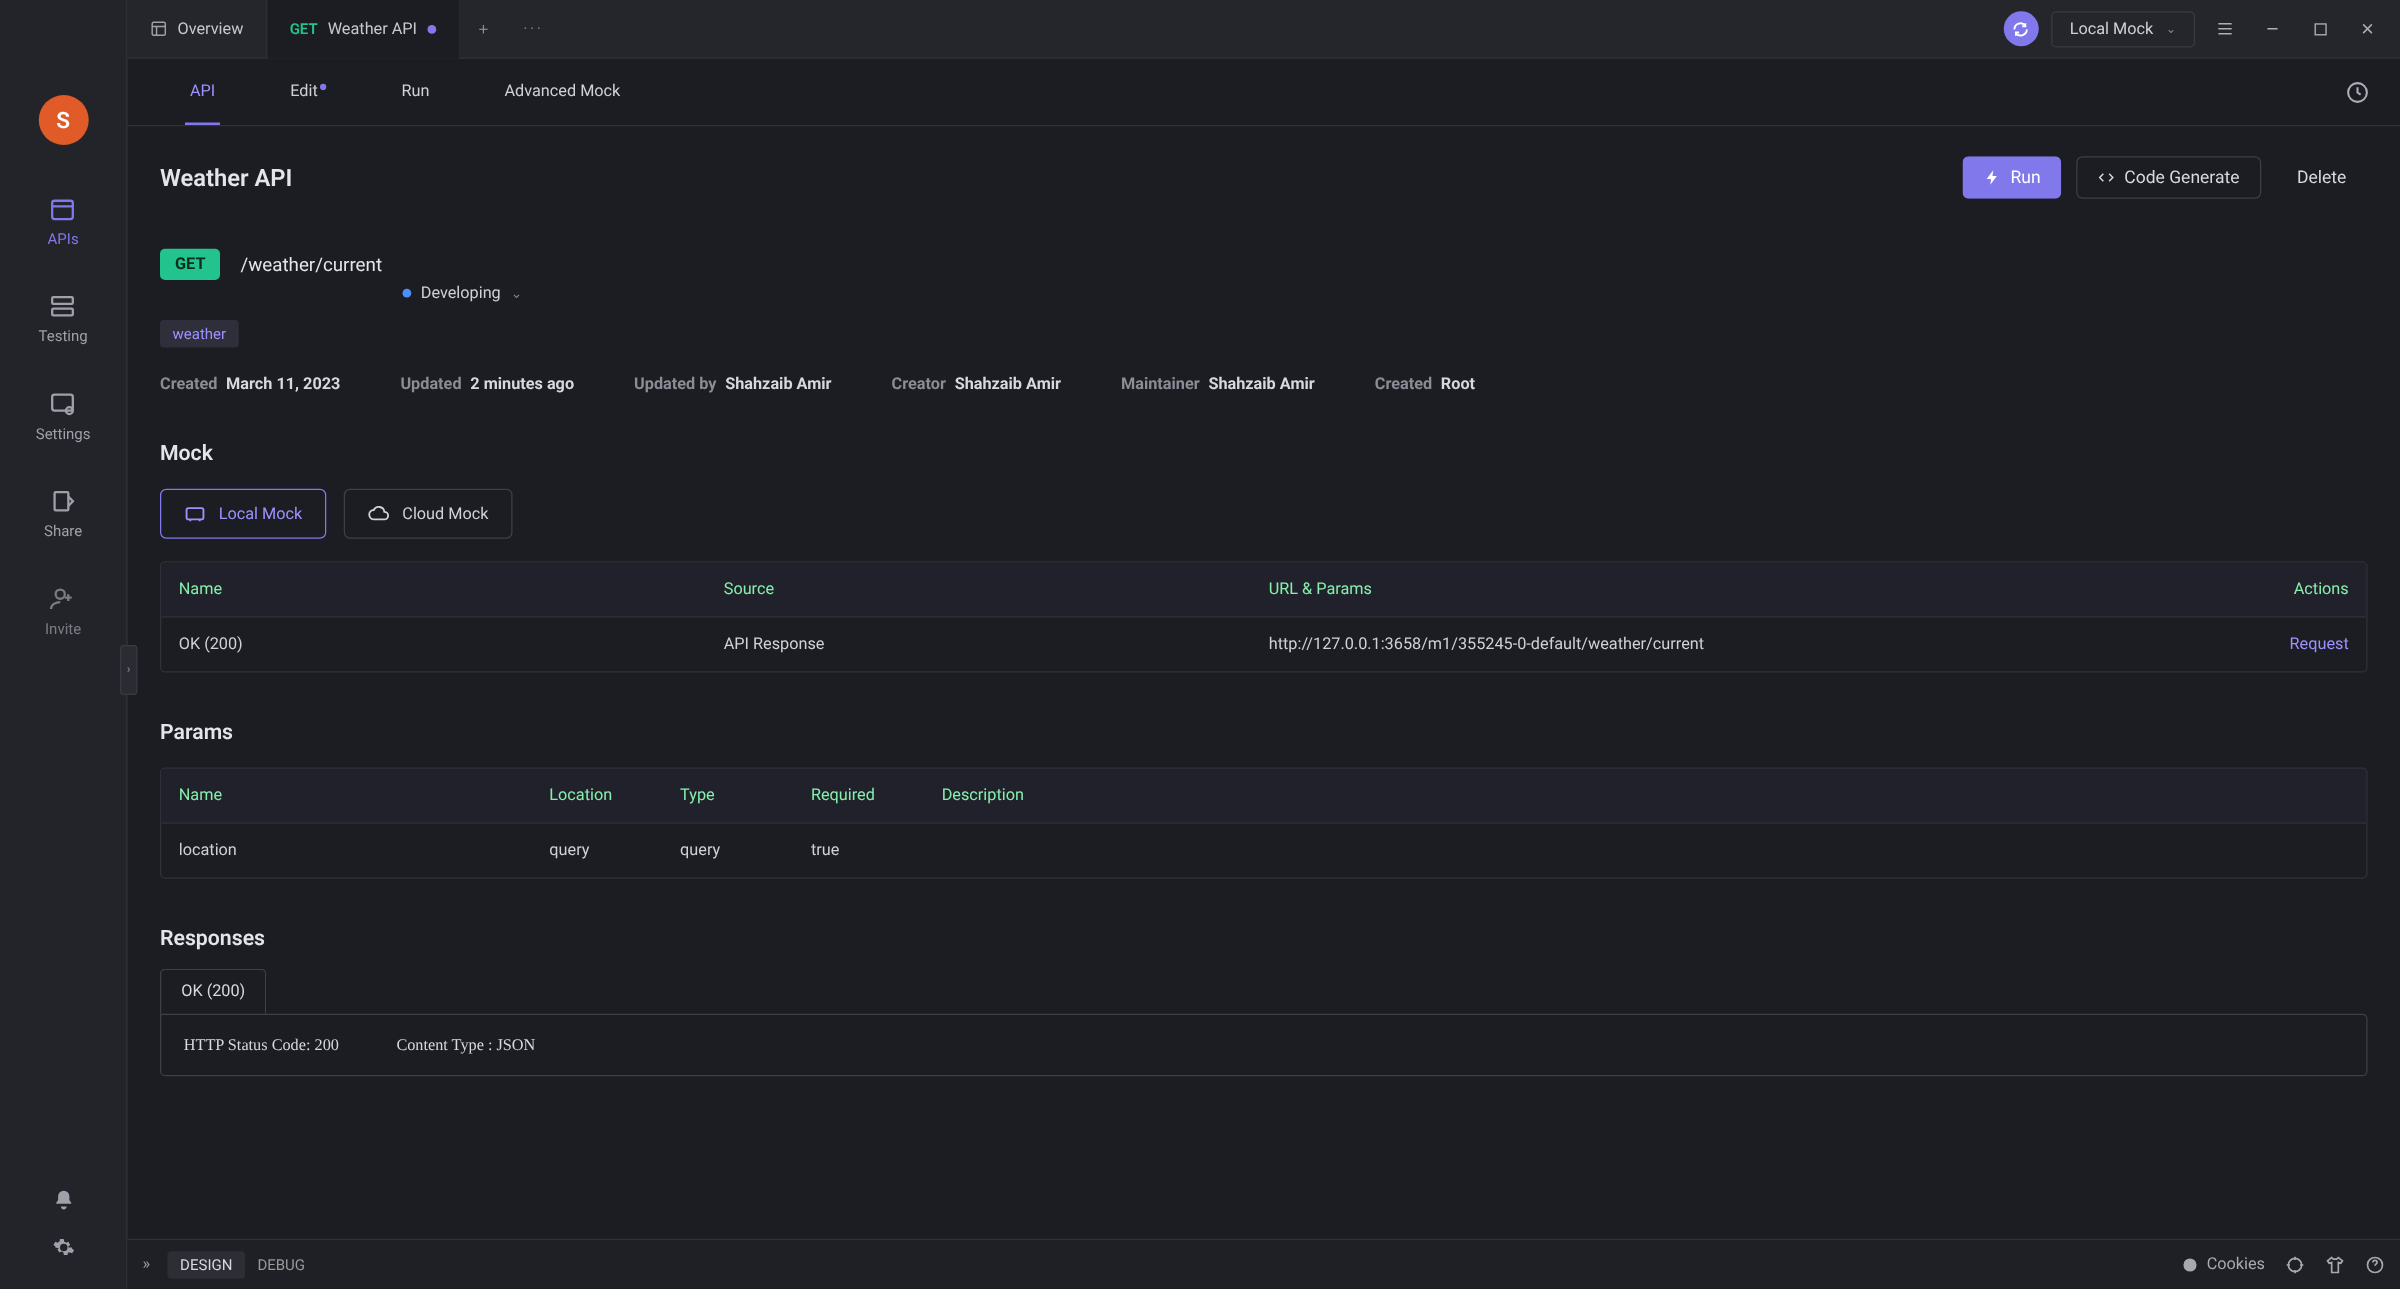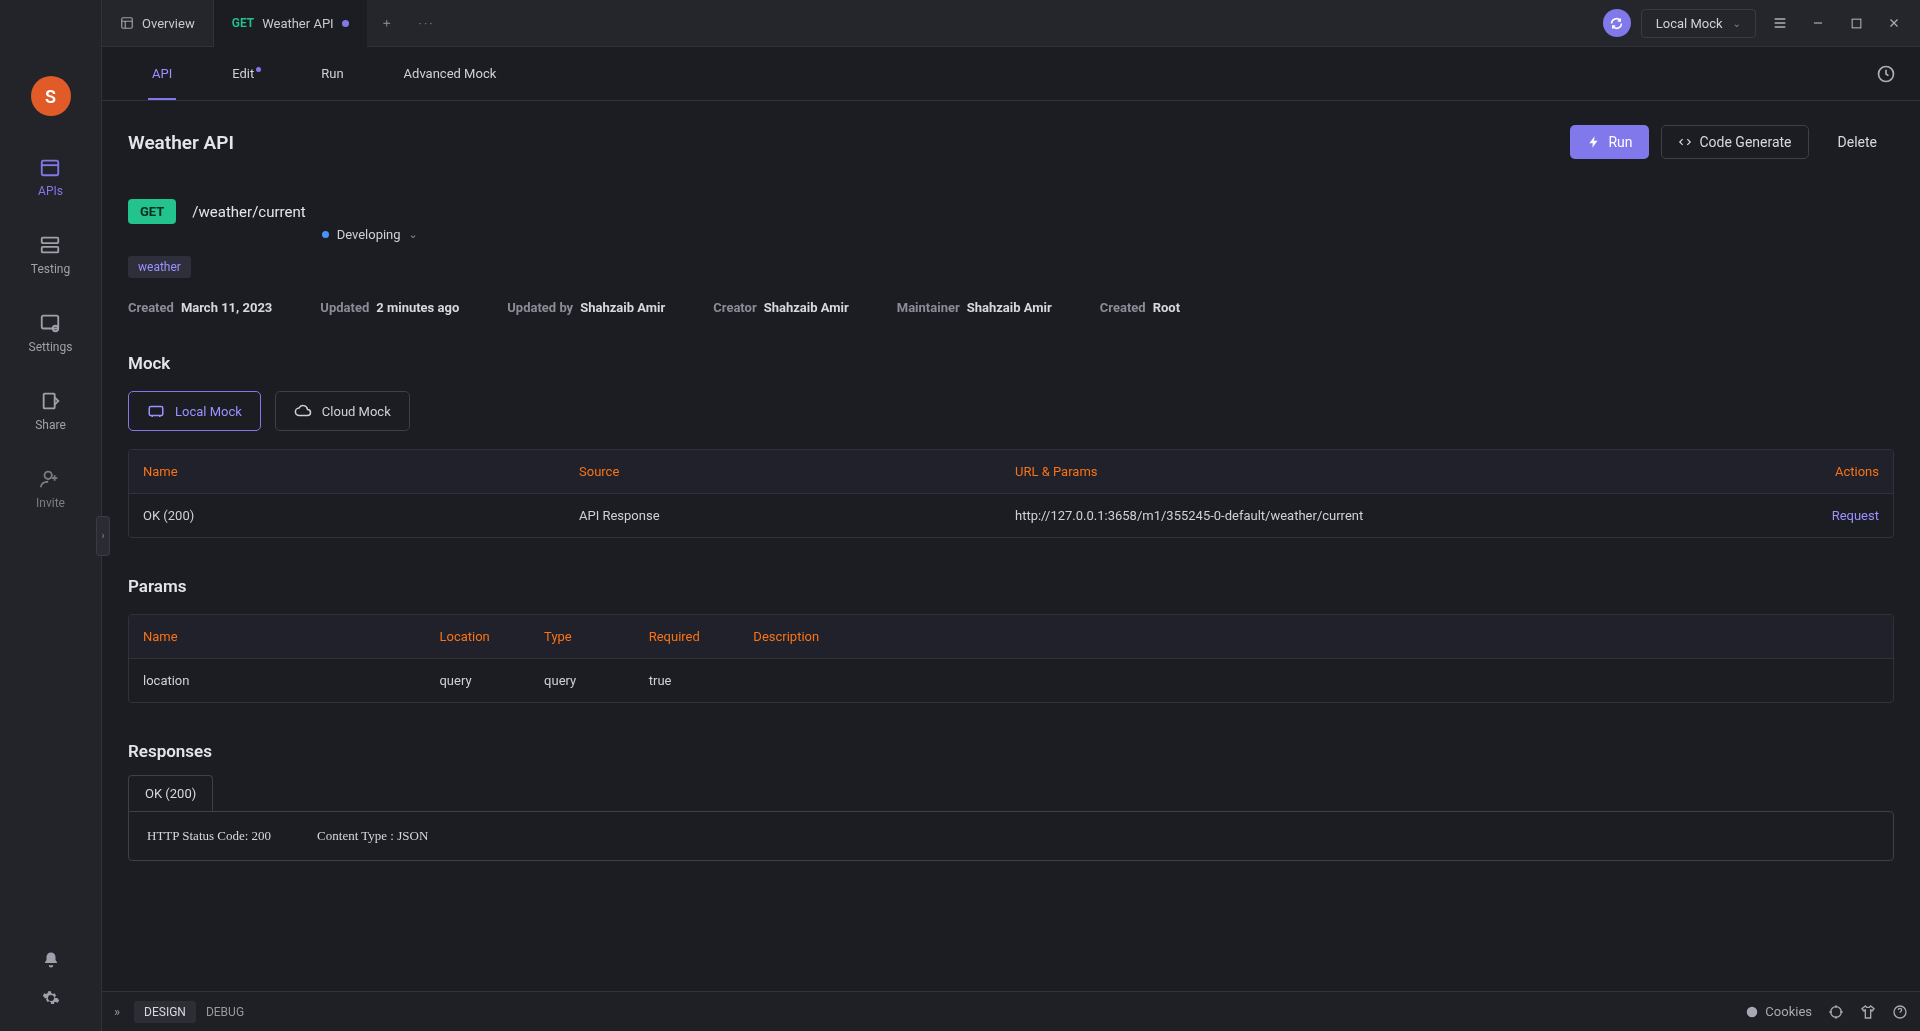--- a/index.html
+++ b/index.html
@@ -106,21 +106,21 @@
 
 .section-h{font-size:17px;font-weight:600;color:#e4e4ea;margin-top:38px;}
 
 .mock-toggle{display:flex;gap:14px;margin-top:18px;}
 .mock-btn{display:flex;align-items:center;gap:10px;padding:10px 18px;border:1px solid #3e3f47;border-radius:5px;cursor:pointer;color:#d0d0d8;}
 .mock-btn.active{border-color:#8178ec;color:#9c92ff;}
 
 .tbl{margin-top:18px;border:1px solid #313239;border-radius:4px;overflow:hidden;}
 .tr{display:flex;padding:14px 10px;border-bottom:1px solid #313239;}
 .tr:last-child{border-bottom:none;}
-.tr.head{color:#f97316;background:#20212a;}
+.tr.head{color:#86efac;background:#20212a;}
 .td{padding:0 4px;}
 .mock-col-name{width:25%;}
 .mock-col-source{width:25%;}
 .mock-col-url{width:44%;}
 .mock-col-actions{width:6%;text-align:right;}
 .link{color:#9c92ff;cursor:pointer;}
 
 .params .td1{width:17%;}
 .params .td2{width:6%;}
 .params .td3{width:6%;}

